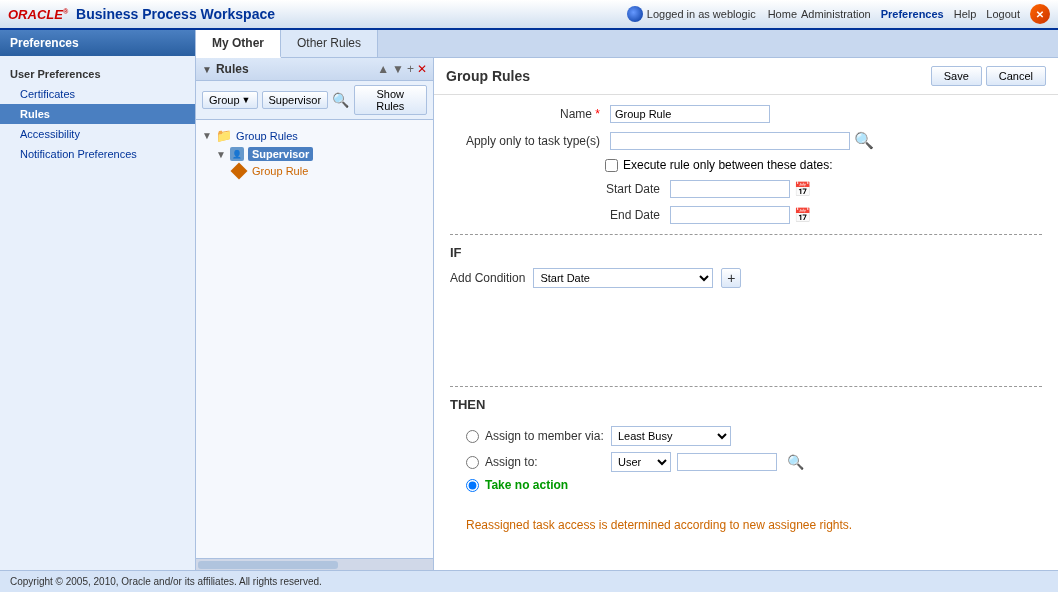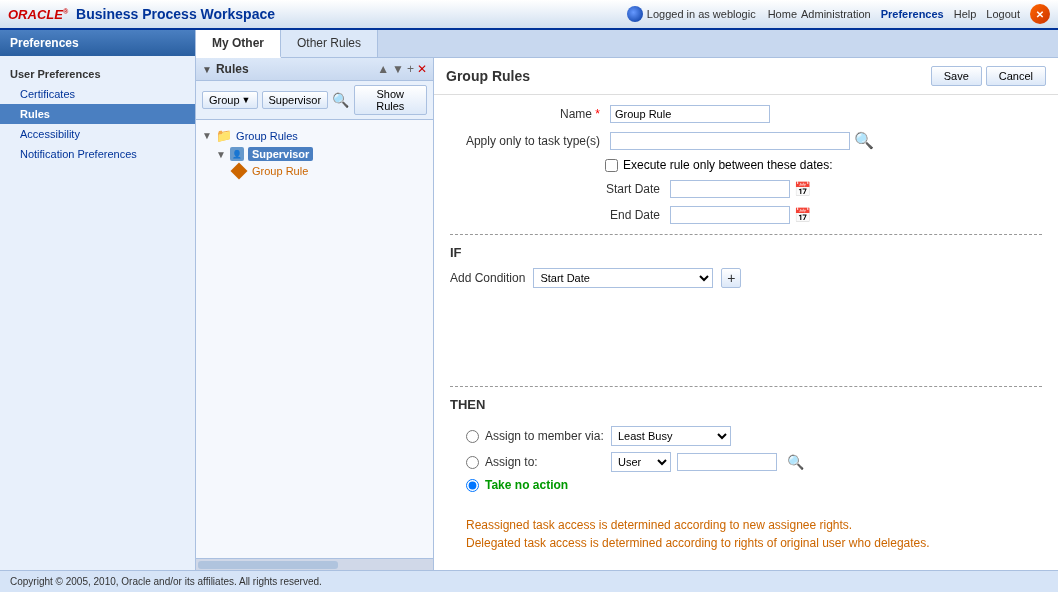--- a/index.html
+++ b/index.html
@@ -479,21 +479,20 @@
             </div>
 
             <div class="radio-row">
               <input type="radio" name="then_action" checked="" style="">
               <span class="radio-label" style="color:#009900;font-weight:bold;">Take no action</span>
             </div>
           </div>
 
           <div class="info-section">
             <div class="info-text">Reassigned task access is determined according to new assignee rights.</div>
-            <div class="info-text">Delegated task access is determined according to rights of original user who delegates.</div>
           </div>
 
         </div>
       </div>
 
     </div>
   </div>
 </div>
 
 <div id="footer">

